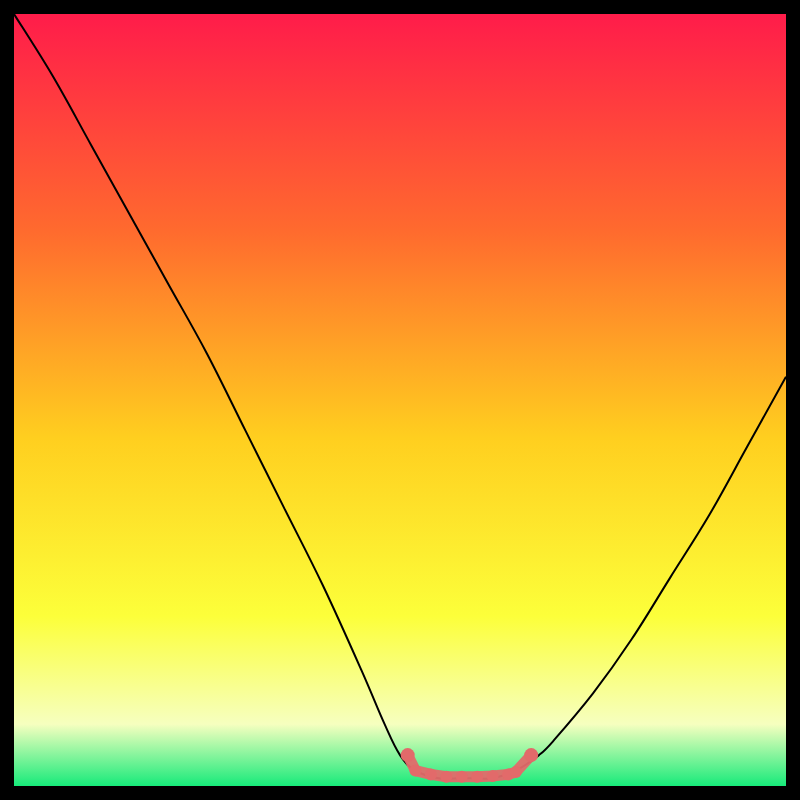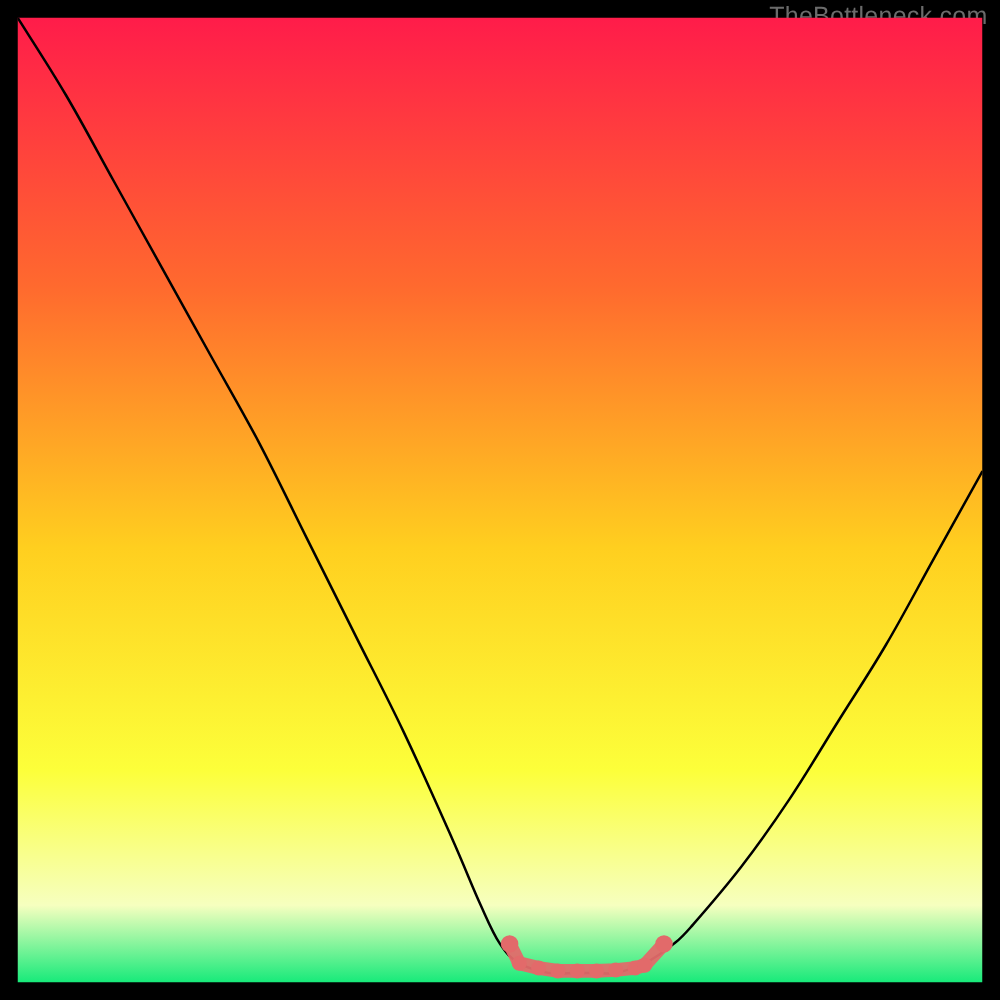--- a/index.html
+++ b/index.html
@@ -38,21 +38,20 @@
     color: #6b6b6b;
     letter-spacing: 0.2px;
     user-select: none;
   }
 </style>
 </head>
 <body>
 
 <div class="stage">
 
-  <div class="watermark">TheBottleneck.com</div>
 
   <div class="plot">
     <svg viewBox="0 0 772 772" xmlns="http://www.w3.org/2000/svg">
       <defs>
         <linearGradient id="bg-grad" x1="0" y1="0" x2="0" y2="1">
           <stop offset="0" stop-color="#ff1c4a"></stop>
           <stop offset="0.28" stop-color="#ff6a2e"></stop>
           <stop offset="0.55" stop-color="#ffcf1f"></stop>
           <stop offset="0.78" stop-color="#fcff3a"></stop>
           <stop offset="0.92" stop-color="#f6ffbf"></stop>

